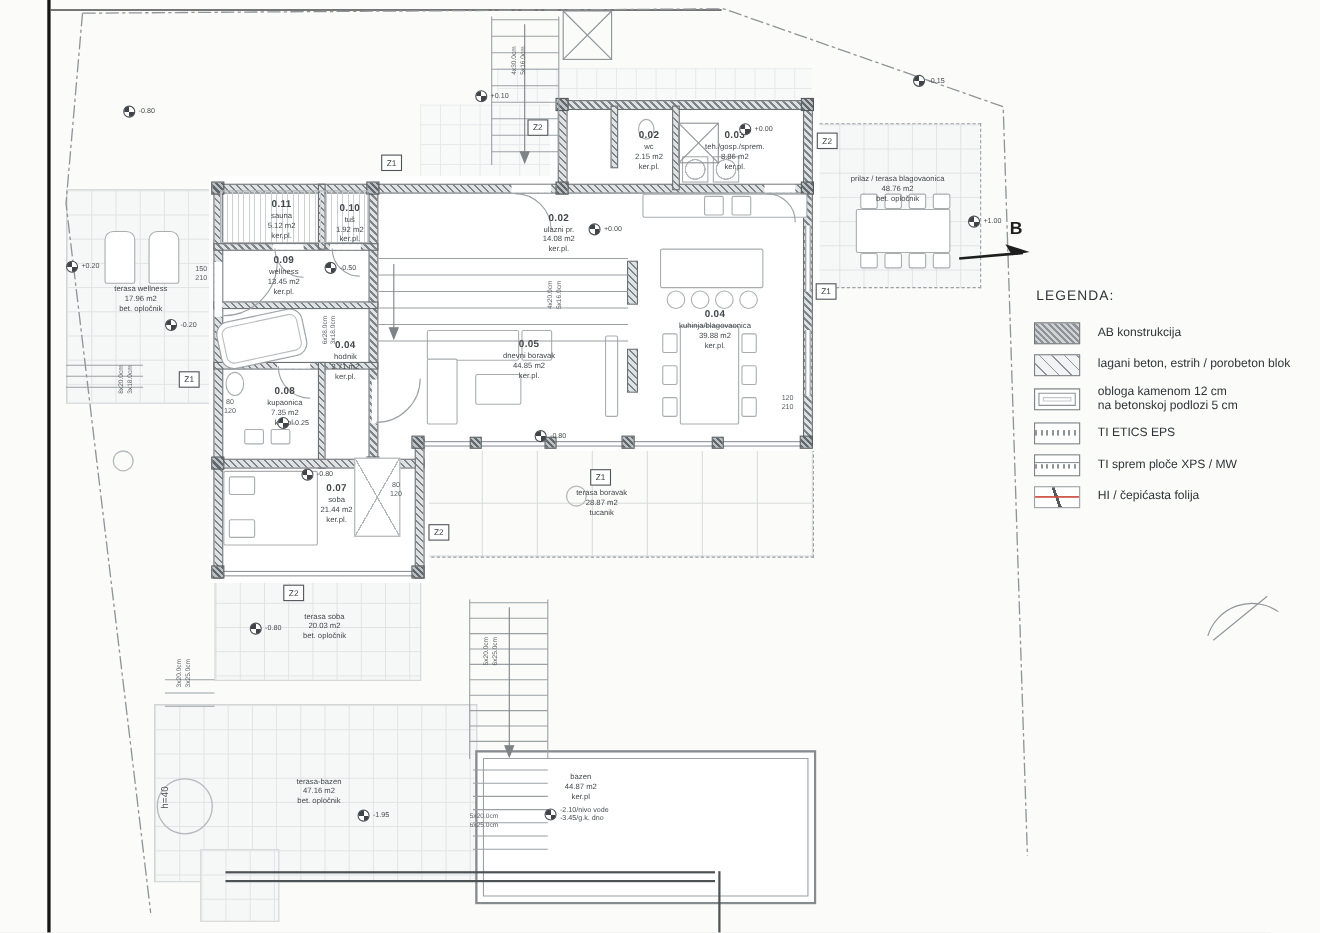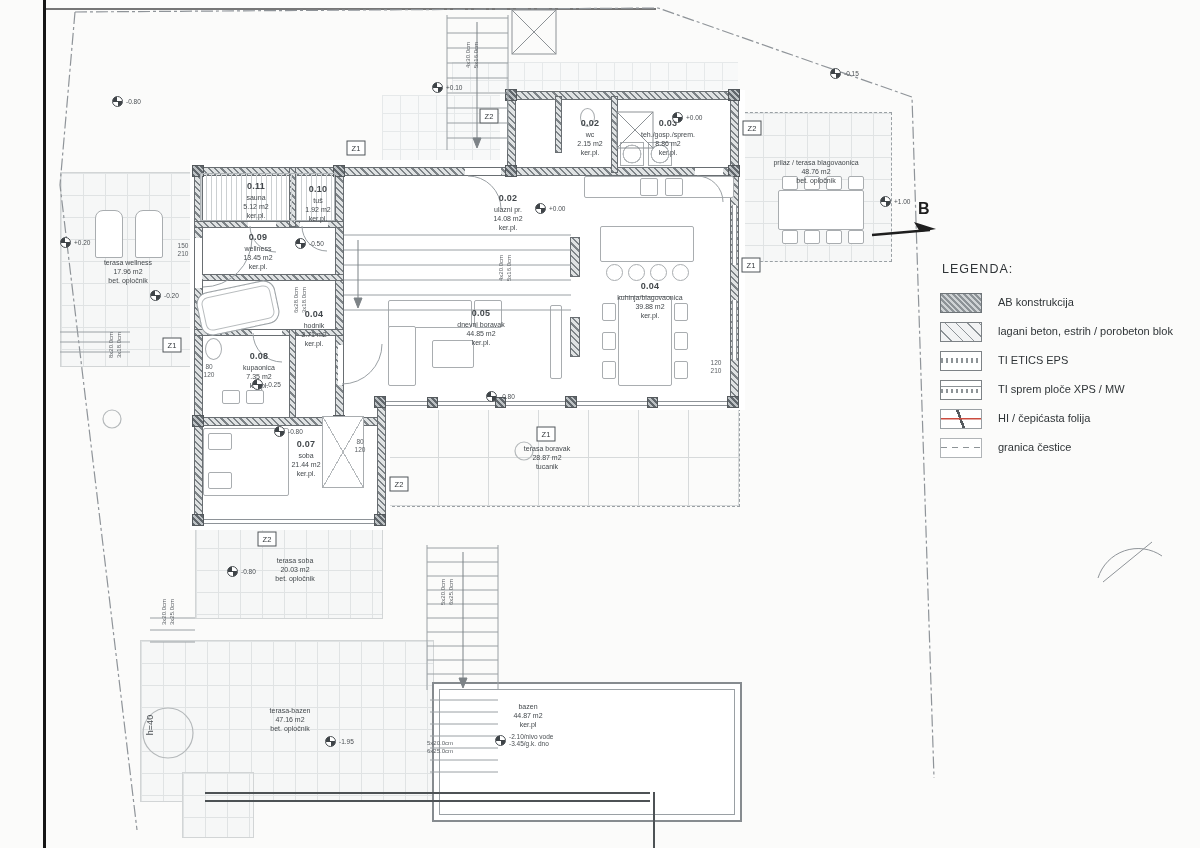--- a/index.html
+++ b/index.html
@@ -545,30 +545,33 @@
     <h3>LEGENDA:</h3>
     <div class="lg-row">
       <span class="sw sw-ab"></span>
       <span class="lg-text"><span>AB konstrukcija</span></span>
     </div>
     <div class="lg-row">
       <span class="sw sw-lite"></span>
       <span class="lg-text"><span>lagani beton, estrih / porobeton blok</span></span>
     </div>
     <div class="lg-row">
+      <span class="sw sw-stone"></span>
+      <span class="lg-text">
+          <span style="display:block;">obloga kamenom 12 cm</span>
+          <span style="display:block;">na betonskoj podlozi 5 cm</span>
+        </span>
+    </div>
+    <div class="lg-row">
       <span class="sw sw-eps"></span>
       <span class="lg-text"><span>TI ETICS EPS</span></span>
     </div>
     <div class="lg-row">
       <span class="sw sw-xps"></span>
       <span class="lg-text"><span>TI sprem ploče XPS / MW</span></span>
     </div>
     <div class="lg-row">
       <span class="sw sw-hi"></span>
       <span class="lg-text"><span>HI / čepićasta folija</span></span>
     </div>
-    <div class="lg-row">
-      <span class="sw sw-gran"></span>
-      <span class="lg-text"><span>granica čestice</span></span>
-    </div>
   </div>
 
 </div>
 
 </body></html>

